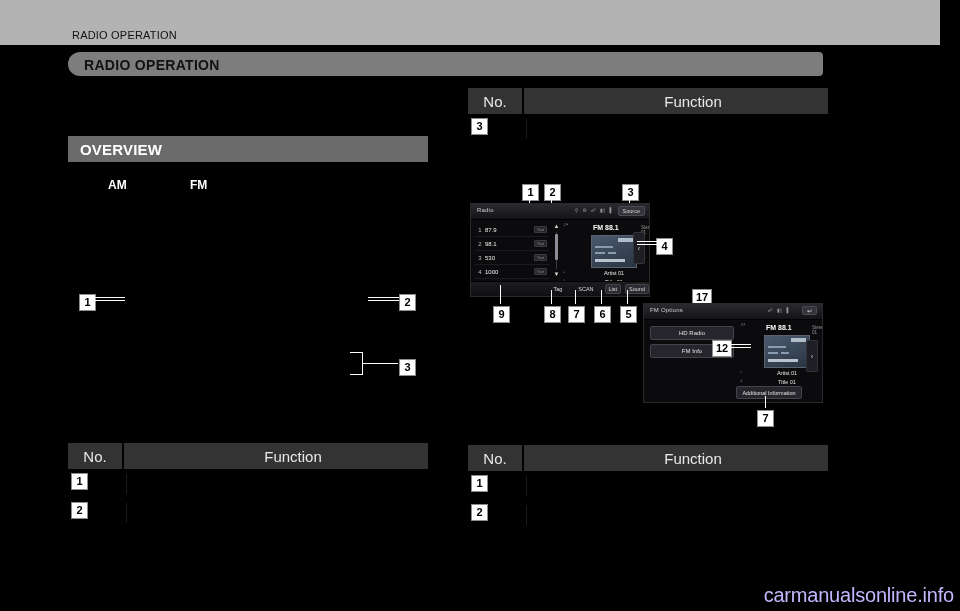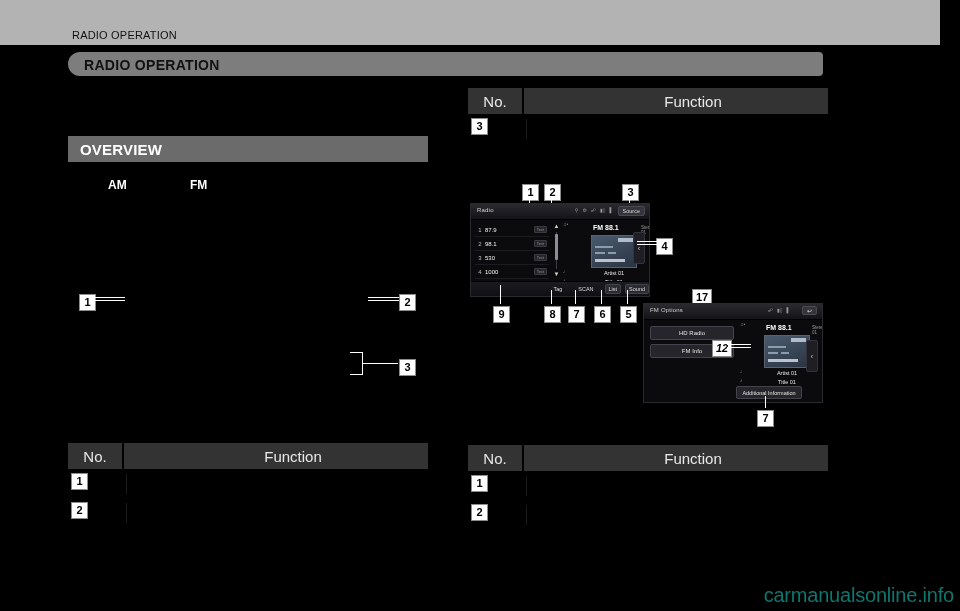--- a/index.html
+++ b/index.html
@@ -171,21 +171,21 @@
     font-size:5.5px;color:#e2e2e2;display:flex;align-items:center;justify-content:center;
   }
   .hu-back{
     position:absolute;right:5px;top:2px;font-size:6px;color:#d8d8d8;
     background:#34343a;border:1px solid #4a4a52;border-radius:2px;padding:0 4px;
   }
 
   
   .watermark{
     position:absolute;right:6px;bottom:4px;
-    font-size:20px;color:#0f766e;letter-spacing:-.2px;
+    font-size:20px;color:#c4b5fd;letter-spacing:-.2px;
     font-family:"Liberation Sans", sans-serif;
   }
 </style>
 </head>
 <body>
 
 <div class="page">
 
   <div class="top-bar">
     <div class="top-bar-label">RADIO OPERATION</div>
@@ -411,21 +411,21 @@
       <span class="np-artist" style="left:12px;">Artist 01</span>
       <span class="np-ico2">♪</span>
       <span class="np-title" style="left:12px;">Title 01</span>
     </div>
 
     <div class="hu-sidearrow" style="top:36px;">‹</div>
 
     <div class="opt-addl">Additional Information</div>
   </div>
 
-  <div class="callout" style="left:713px;top:338px;font-style:italic;">
+  <div class="callout" style="left:713px;top:338px;">
     <span class="num">12</span>
   </div>
   <div class="lead-dbl" style="left:727px;top:344px;width:24px;"></div>
 
   <div class="lead-v" style="left:765px;top:396px;height:12px;"></div>
   <div class="callout" style="left:758px;top:408px;">
     <span class="num">7</span>
   </div>
 
   <div class="tbl" style="left:468px;top:445px;">

